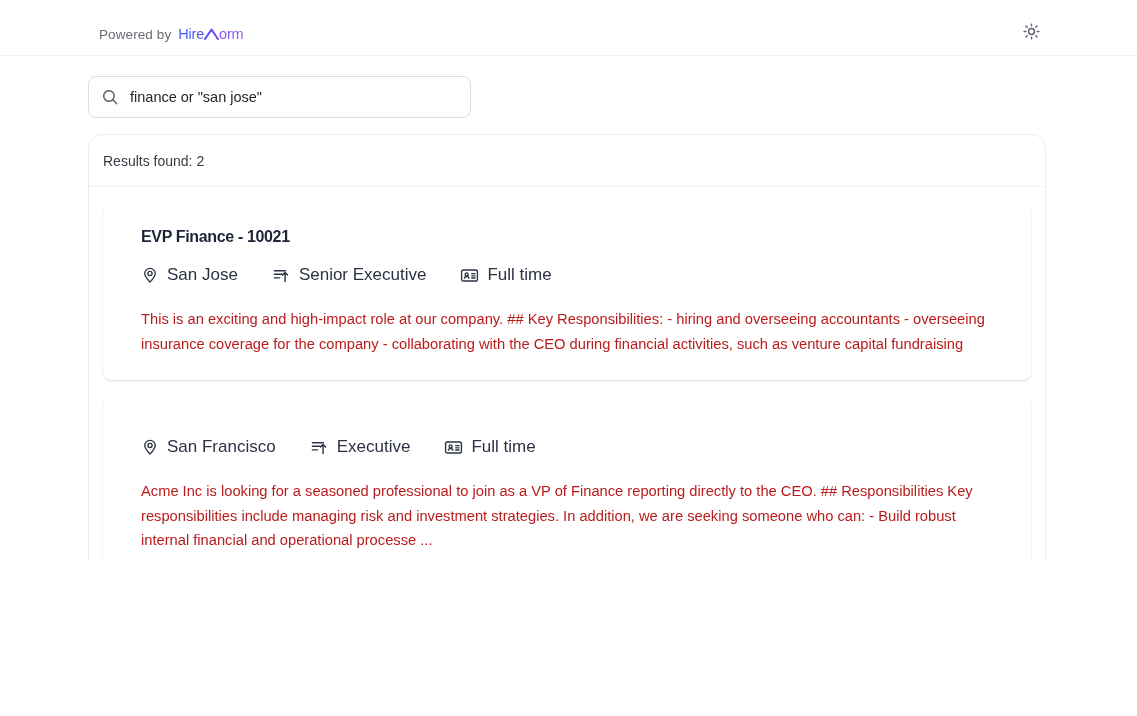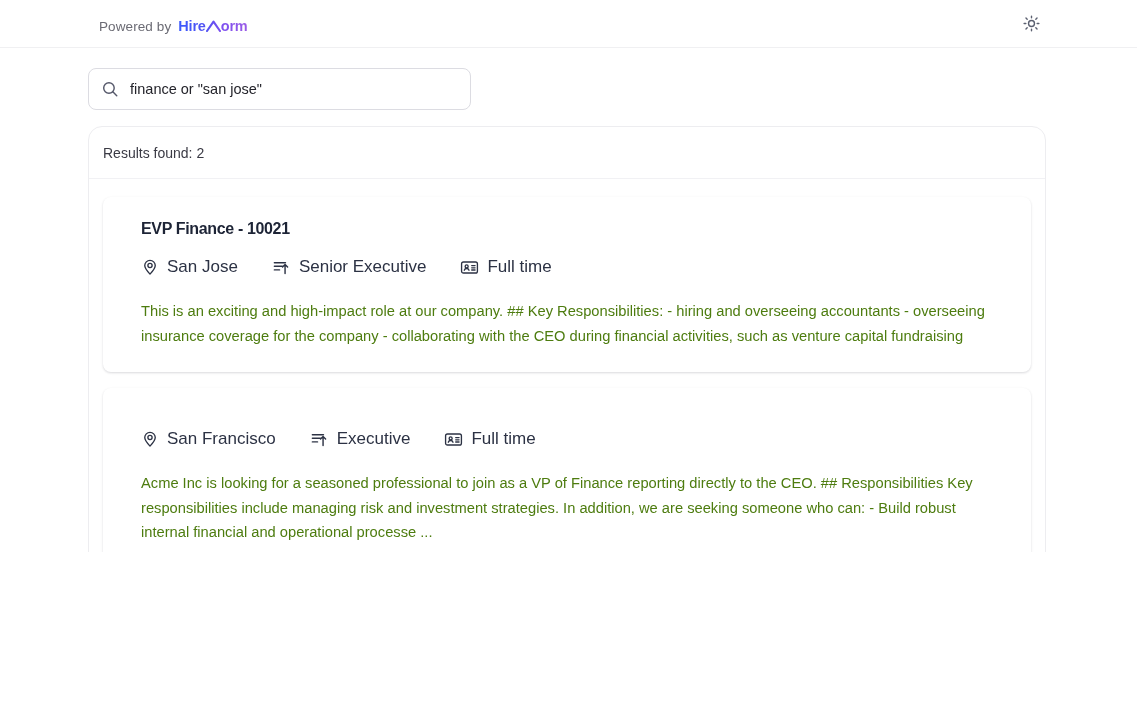--- a/index.html
+++ b/index.html
@@ -11,20 +11,21 @@
     font-family: "Liberation Sans", sans-serif;
     -webkit-font-smoothing: antialiased;
   }
 
   .page {
     position: relative;
     width: 1137px;
     height: 552px;
     background: #ffffff;
     overflow: hidden;
+    margin-top: 8px;
   }
 
   
   .topbar {
     position: absolute;
     left: 0; top: 0;
     width: 1137px;
     height: 48px;
     background: #ffffff;
     border-bottom: 1px solid #f0f0f2;
@@ -39,21 +40,21 @@
     gap: 7px;
     white-space: nowrap;
   }
   .powered-label {
     font-size: 13.5px;
     color: #6b6b74;
     letter-spacing: .1px;
   }
   .brand {
     font-size: 14.5px;
-    font-weight: bold;
+    font-weight: normal;
     letter-spacing: -.2px;
     display: inline-flex;
     align-items: baseline;
   }
   .brand-a {
     background: linear-gradient(90deg,#3b5bfd 0%, #5352f2 100%);
     -webkit-background-clip: text;
     background-clip: text;
     color: transparent;
   }
@@ -170,21 +171,21 @@
     font-size: 17px;
     color: #2c3244;
     white-space: nowrap;
   }
   .meta-icon { display: flex; align-items: center; flex: 0 0 auto; }
 
   .job-desc {
     margin-top: 22px;
     font-size: 14.7px;
     line-height: 24.5px;
-    color: #4d7c0f;
+    color: #b91c1c;
     max-width: 852px;
   }
 
   
   .pagination {
     display: flex;
     align-items: center;
     padding: 12px 0 0 18px;
     gap: 0px;
   }

